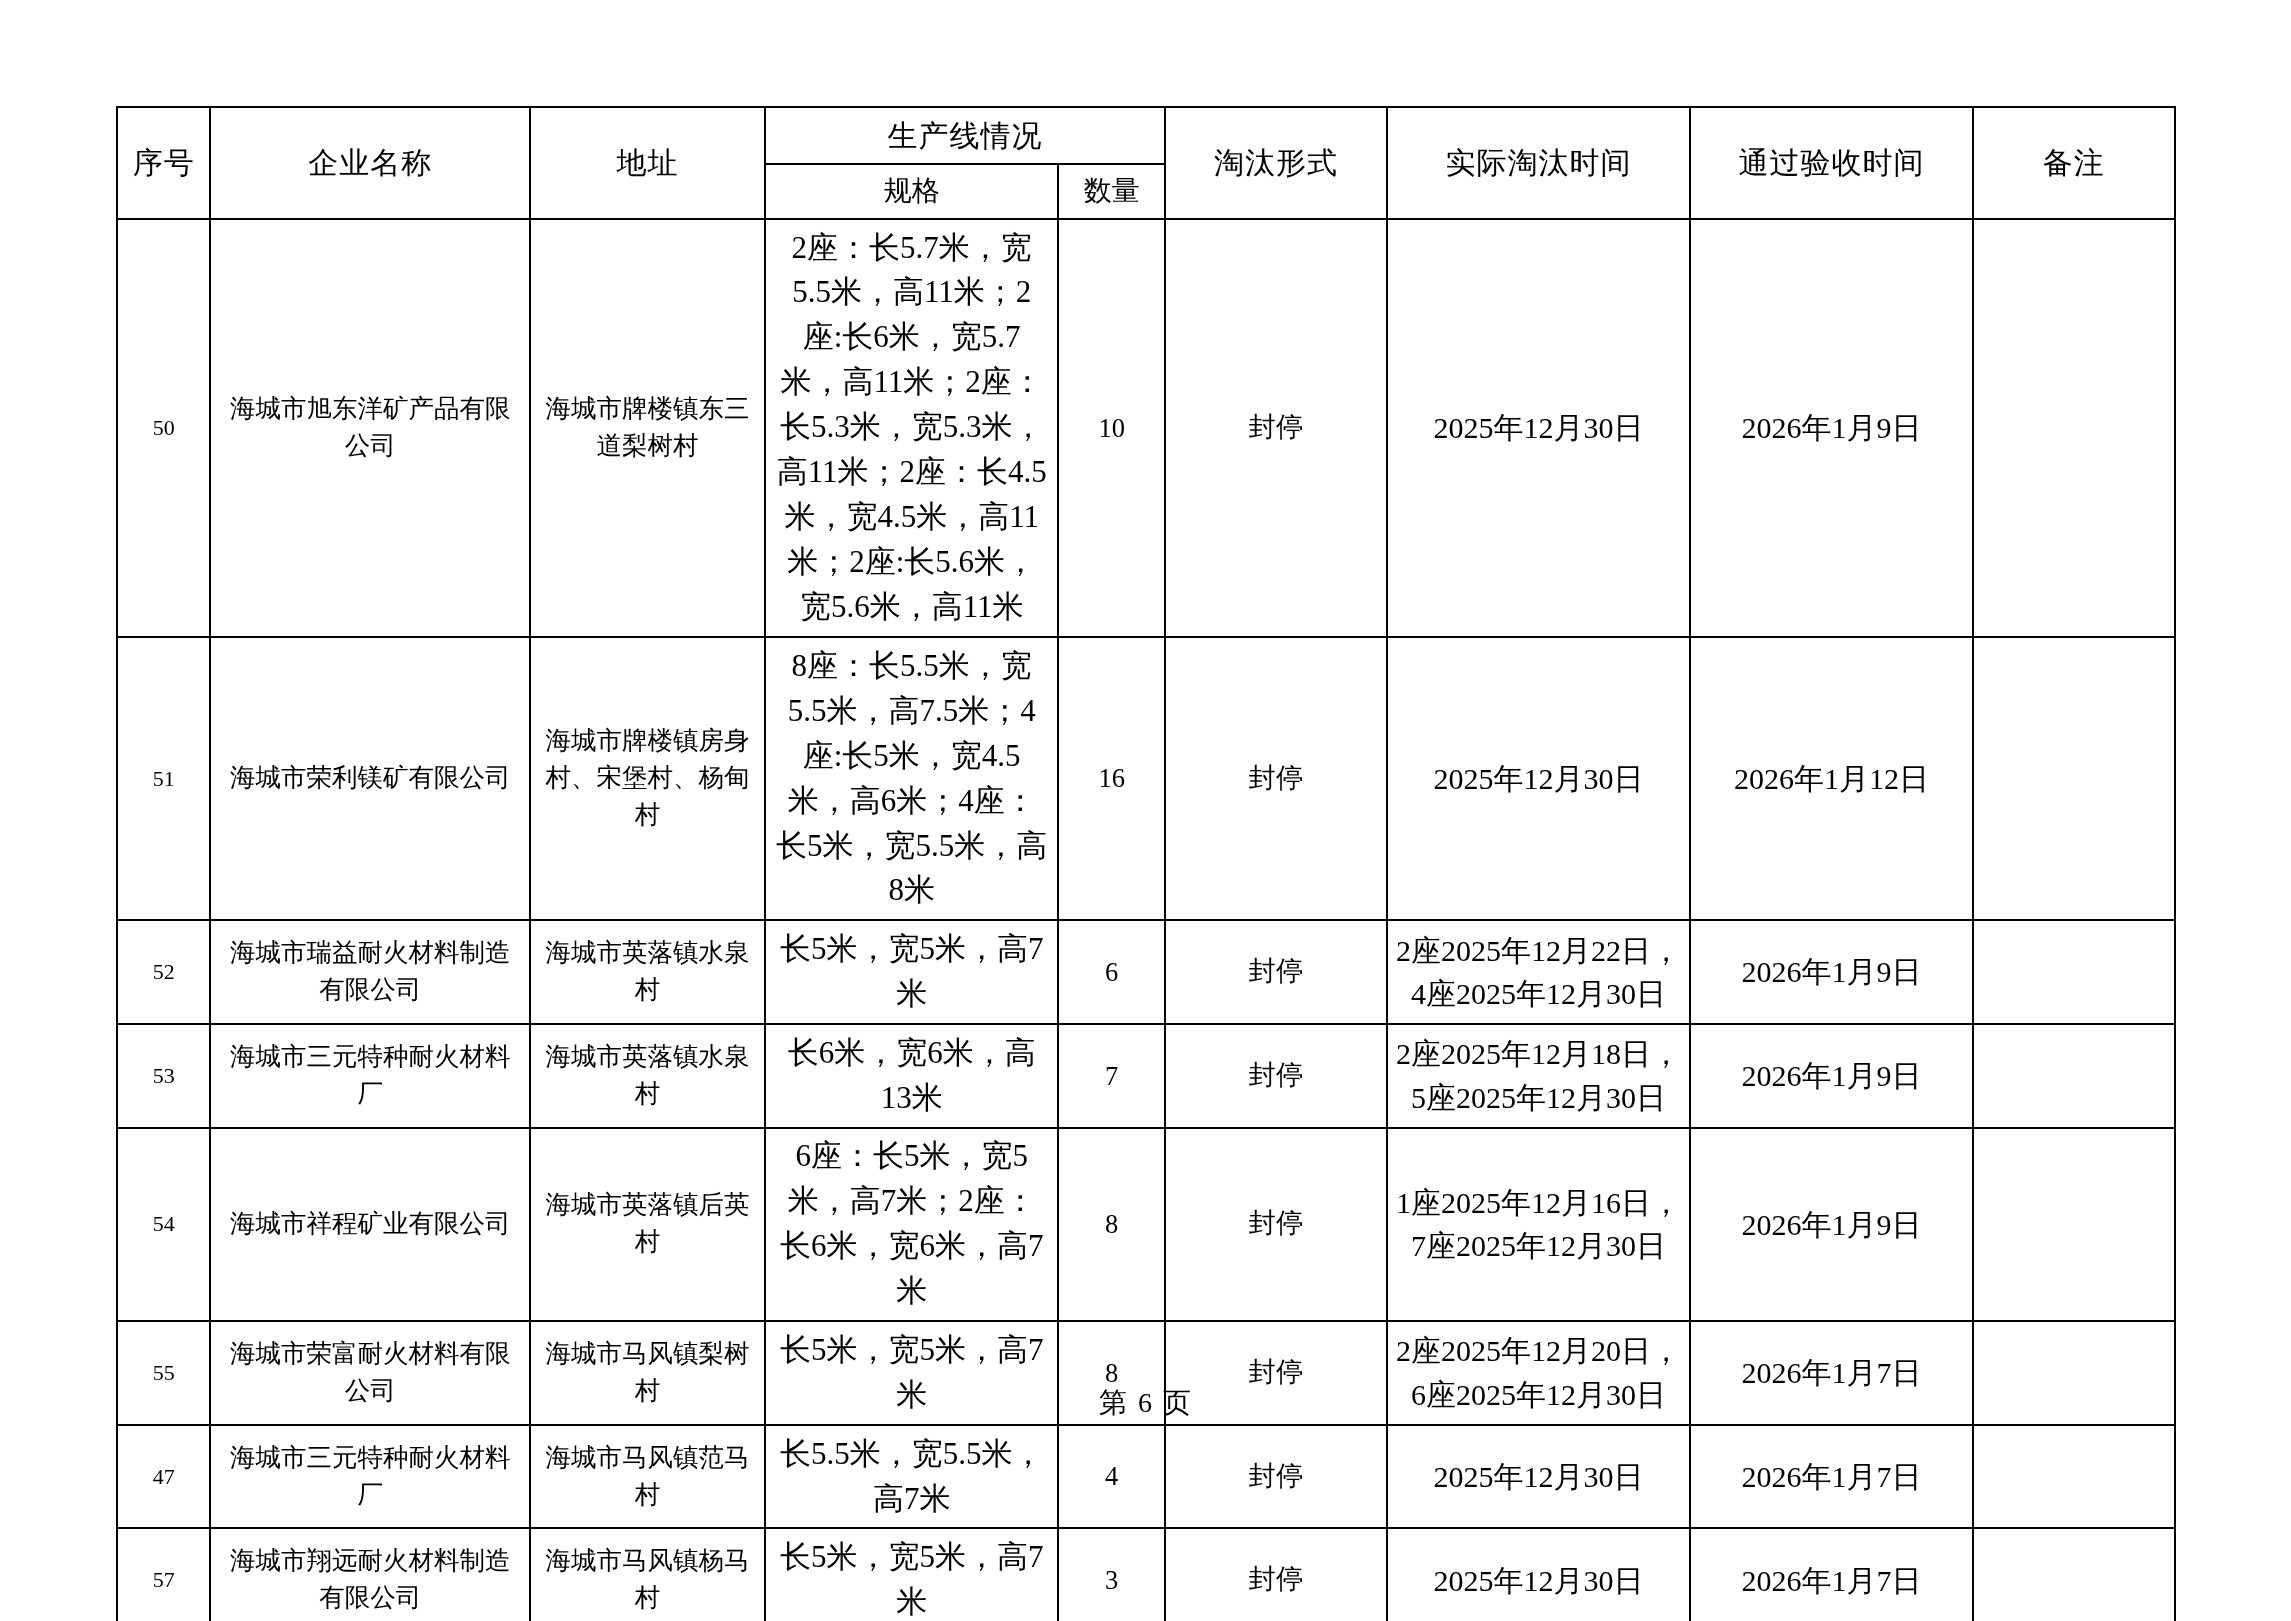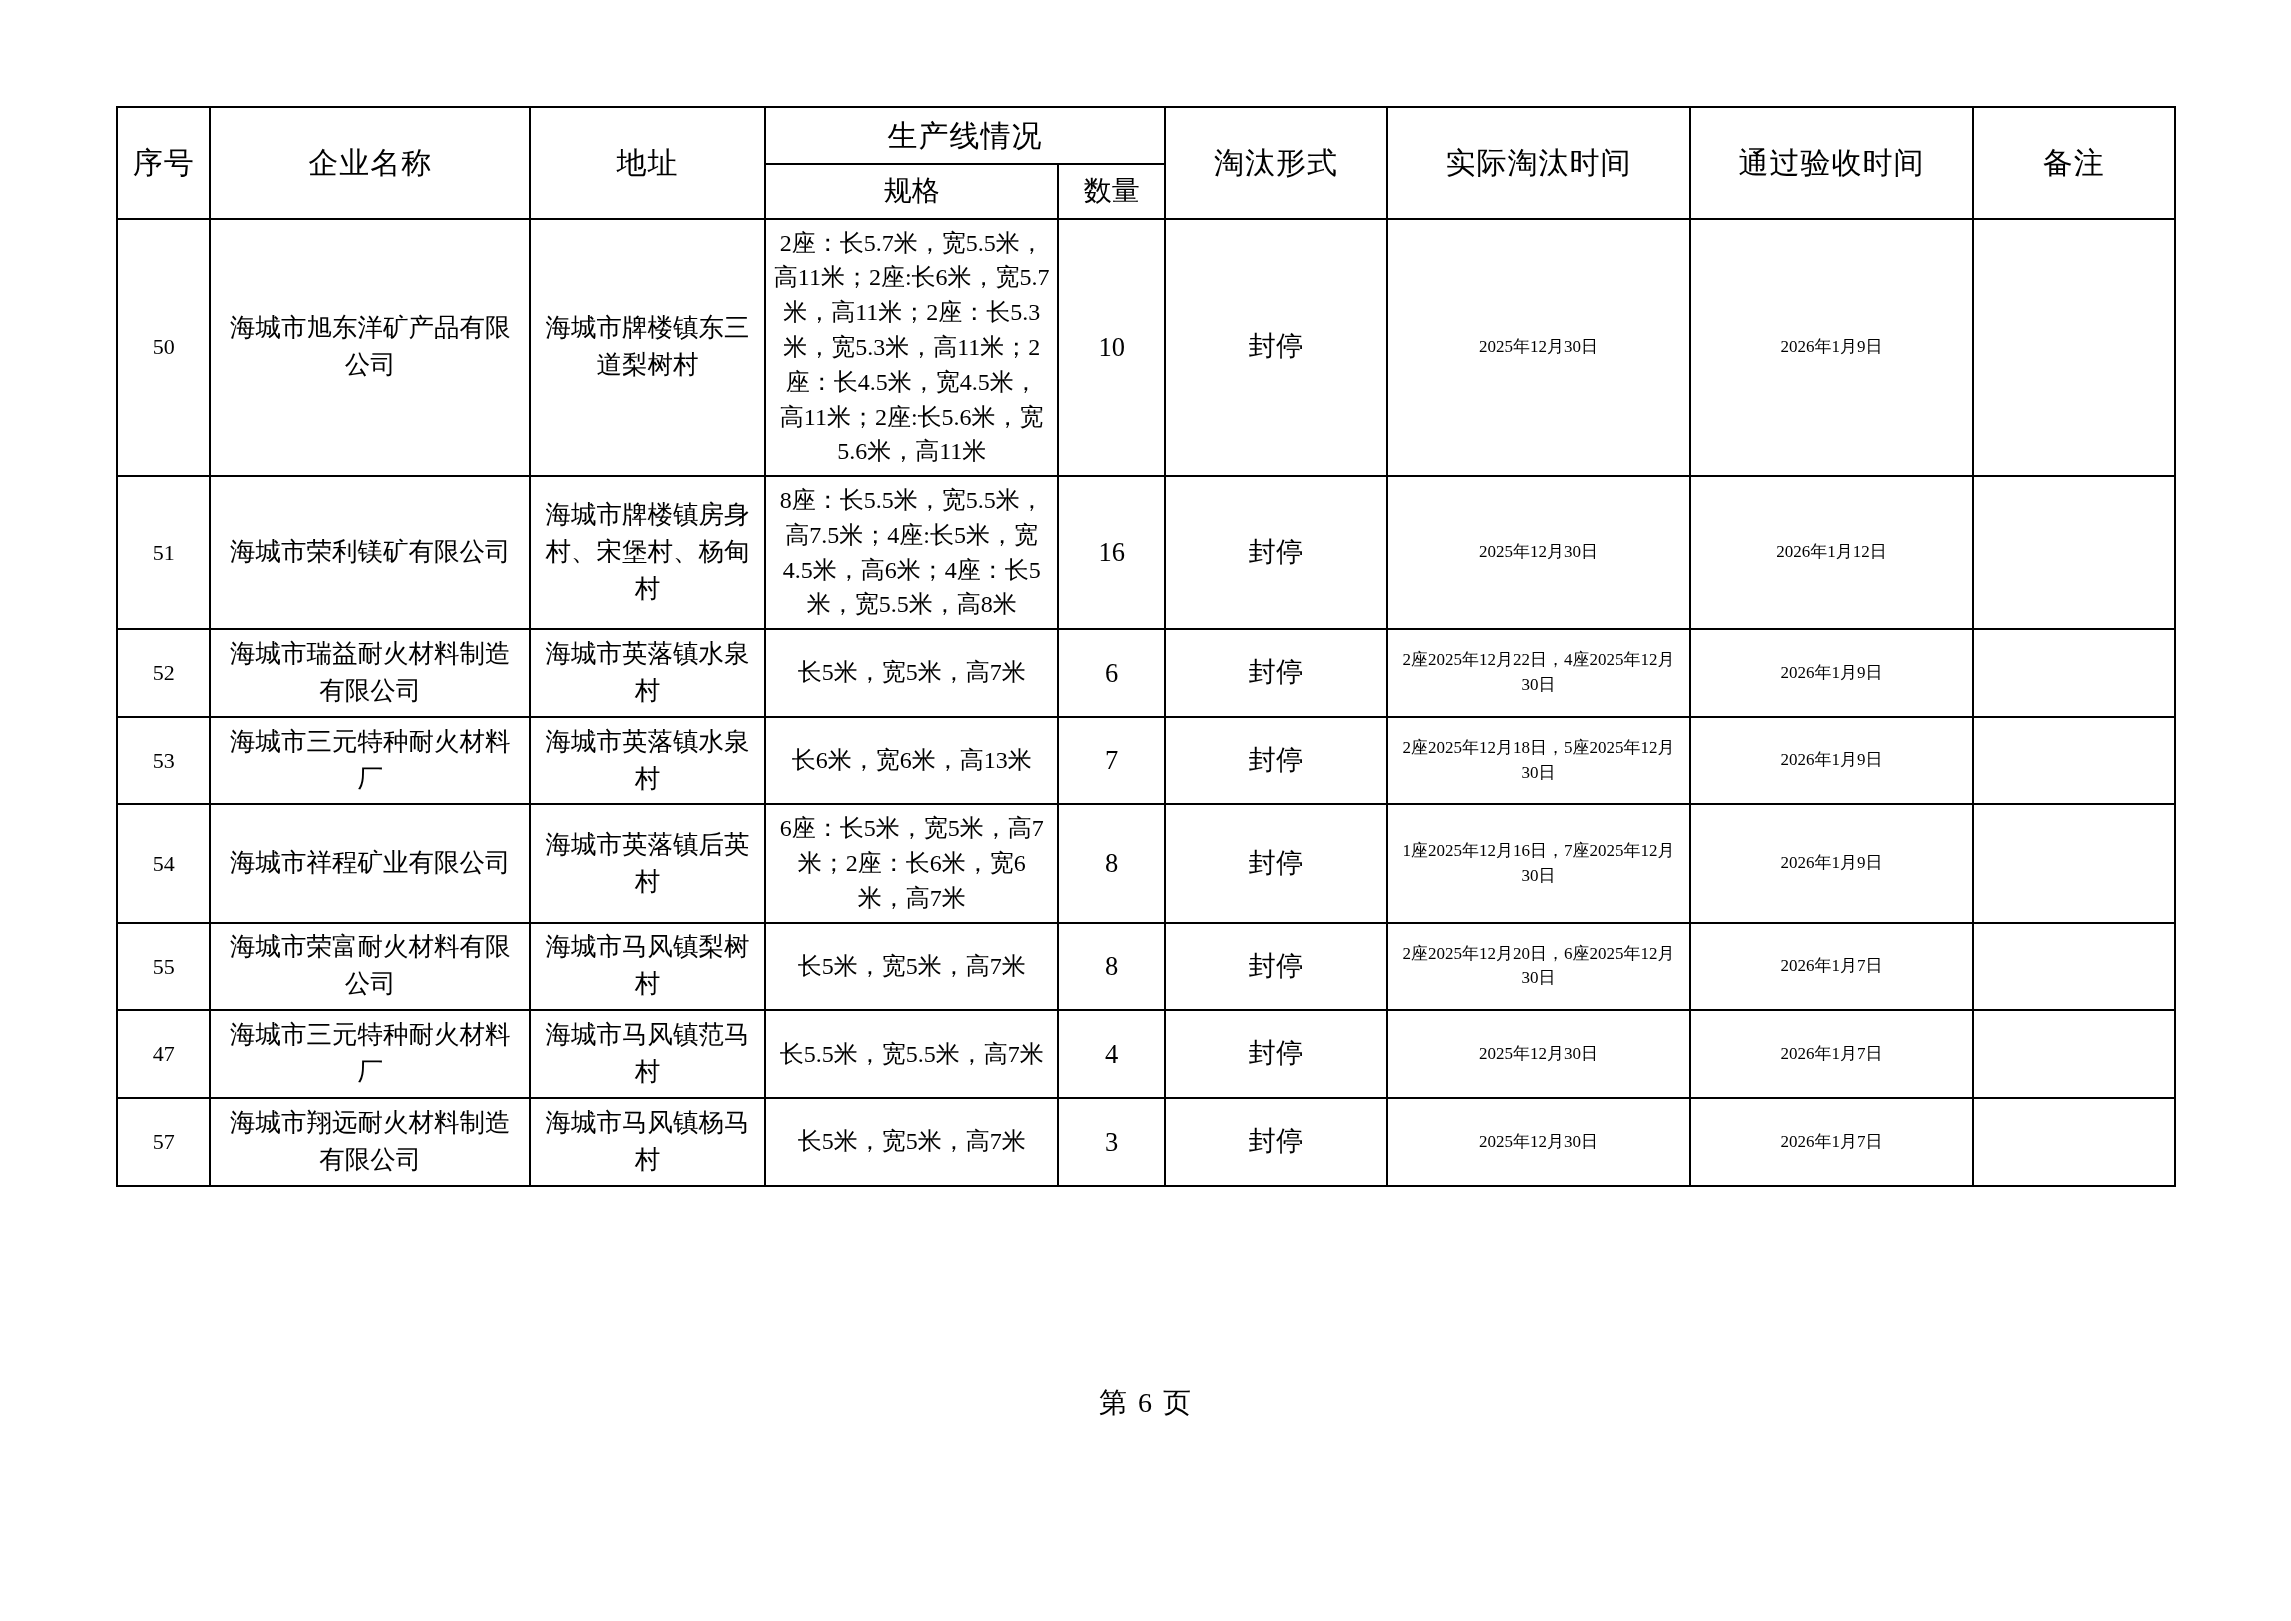--- a/index.html
+++ b/index.html
@@ -45,31 +45,31 @@
   }
   td.c-idx {
     font-size: 22px;
     border-radius: 32px;
   }
   td.c-name, td.c-addr {
     font-size: 25.5px;
     line-height: 1.5;
   }
   td.c-spec {
-    font-size: 24px;
+    font-size: 31px;
     line-height: 1.5;
   }
   td.c-qty {
     font-size: 26.5px;
   }
   td.c-form {
     font-size: 27.4px;
   }
   td.c-date {
-    font-size: 17px;
+    font-size: 30px;
     line-height: 1.5;
   }
   td.c-remark {
     font-size: 25.5px;
   }
   
   col.w-idx    { width: 86px; }
   col.w-name   { width: 294px; }
   col.w-addr   { width: 216px; }
   col.w-spec   { width: 270px; }

